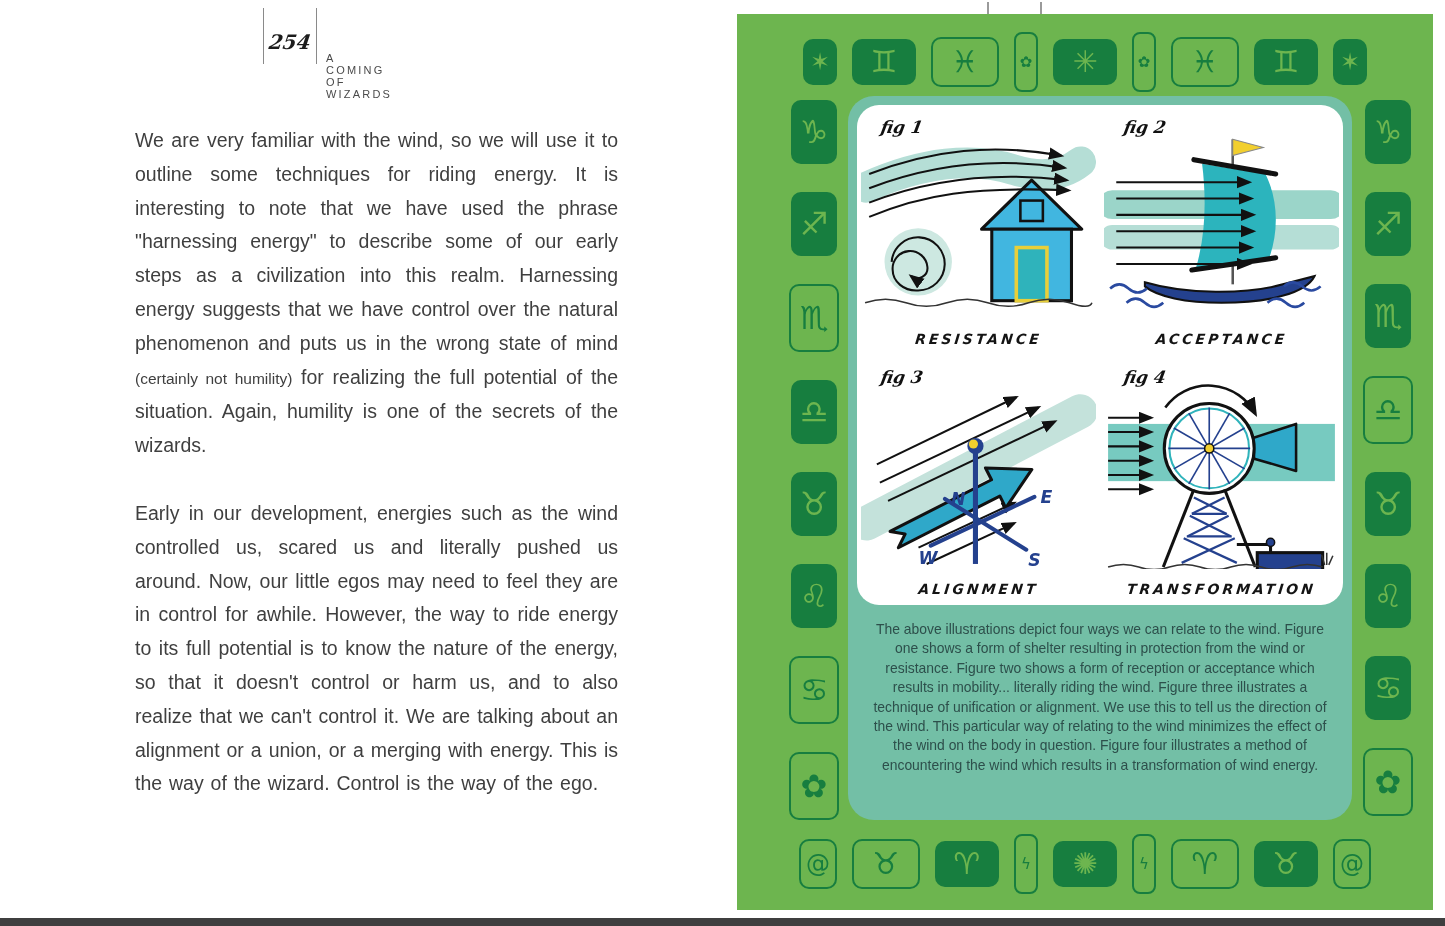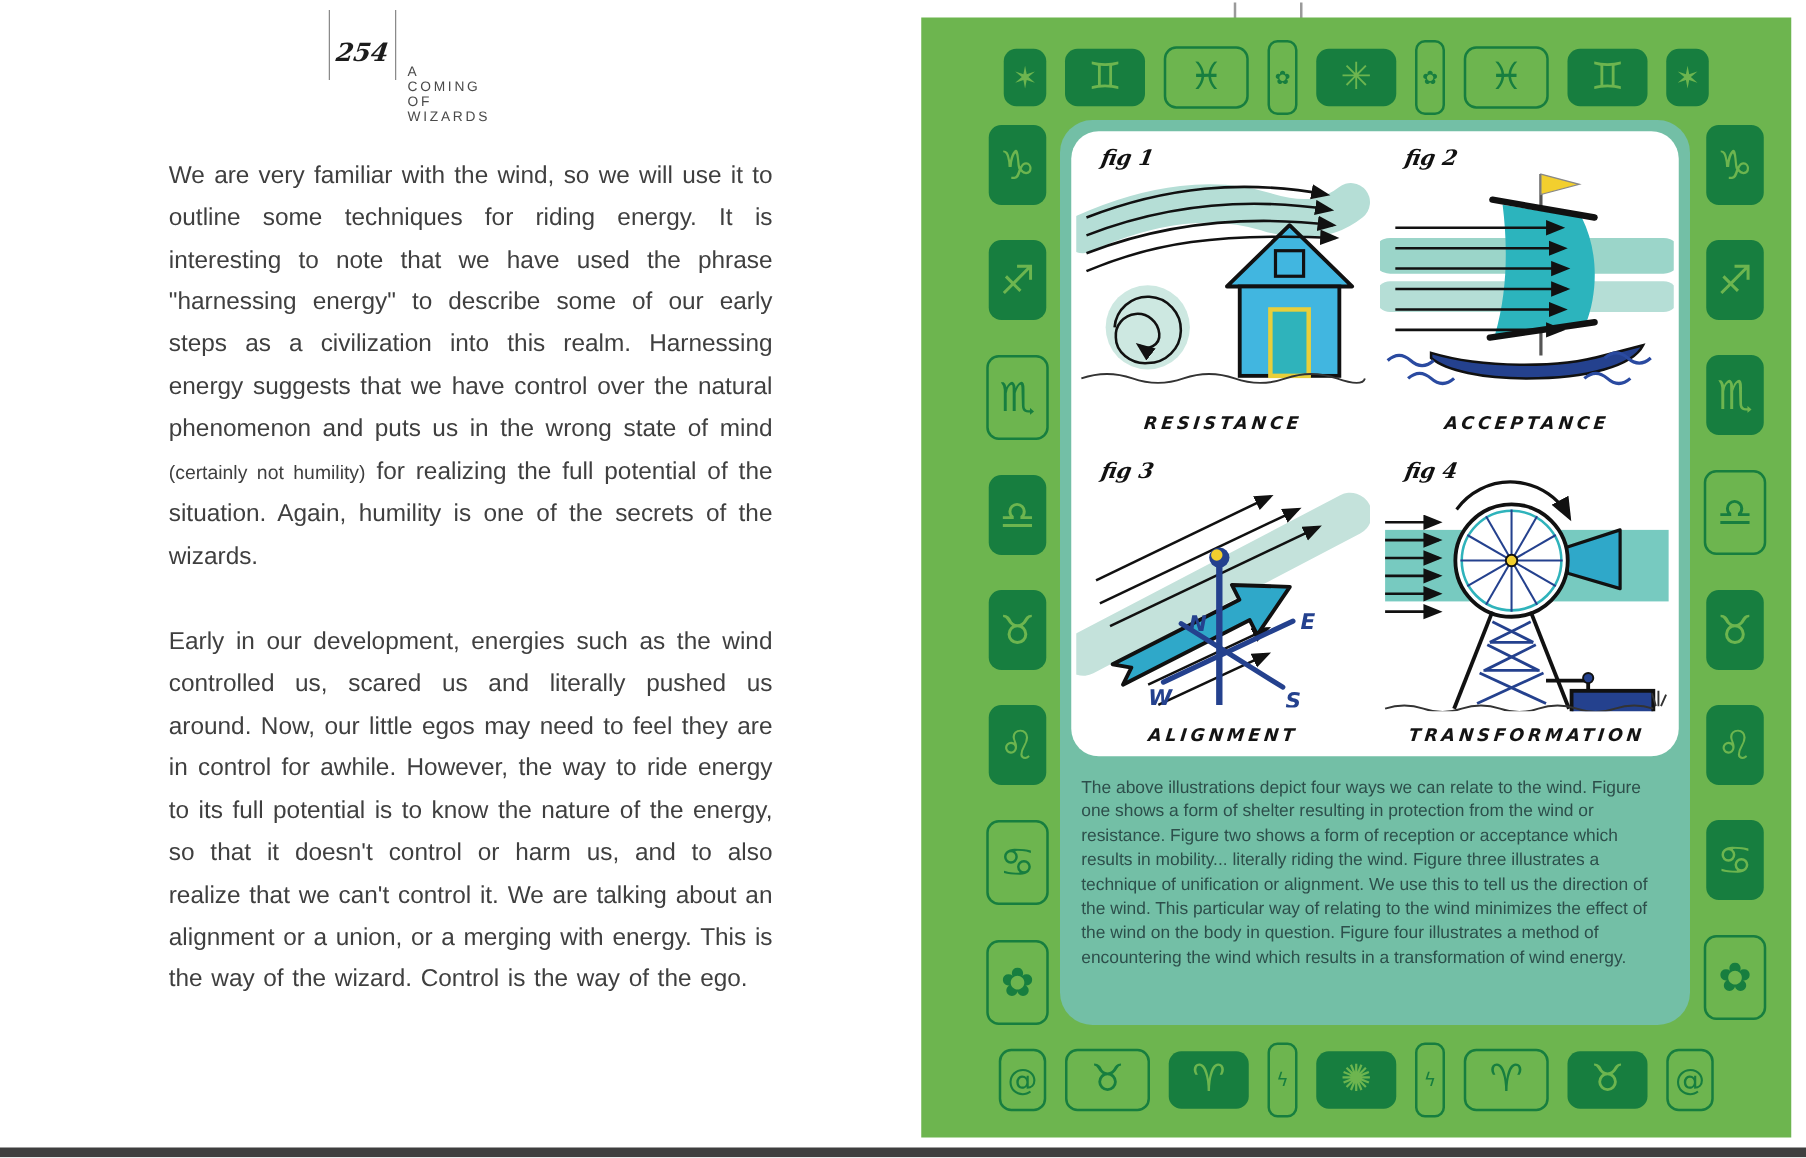--- a/index.html
+++ b/index.html
@@ -43,21 +43,21 @@
   .white-panel{position:absolute;left:9px;top:9px;width:486px;height:500px;border-radius:22px;background:#ffffff;}
   .figgrid{display:grid;grid-template-columns:243px 243px;grid-template-rows:250px 250px;width:100%;height:100%;}
   .figcell{position:relative;}
   .figlab{position:absolute;top:12px;left:24px;font-family:"DejaVu Serif",serif;font-style:italic;
           font-weight:700;font-size:17px;color:#111;transform:skewX(-10deg);}
   .figart{position:absolute;top:26px;left:4px;}
   .figcap{position:absolute;bottom:8px;left:0;right:0;text-align:center;}
   .hand{font-family:"DejaVu Sans",sans-serif;font-style:italic;font-weight:700;font-size:14px;
         letter-spacing:3px;color:#141414;transform:skewX(-6deg);}
 
-  .plate-caption{position:absolute;left:17px;top:524px;width:470px;text-align:left;
+  .plate-caption{position:absolute;left:17px;top:524px;width:470px;text-align:center;
                  font-size:13.9px;line-height:19.4px;color:#2d4f4b;}
 
   .bottom-bar{position:absolute;left:0;top:918px;width:1445px;height:8px;background:#3f3f3f;}
 </style>
 </head>
 <body>
 
 <div class="sheet">
 
   <div class="pg-header">

